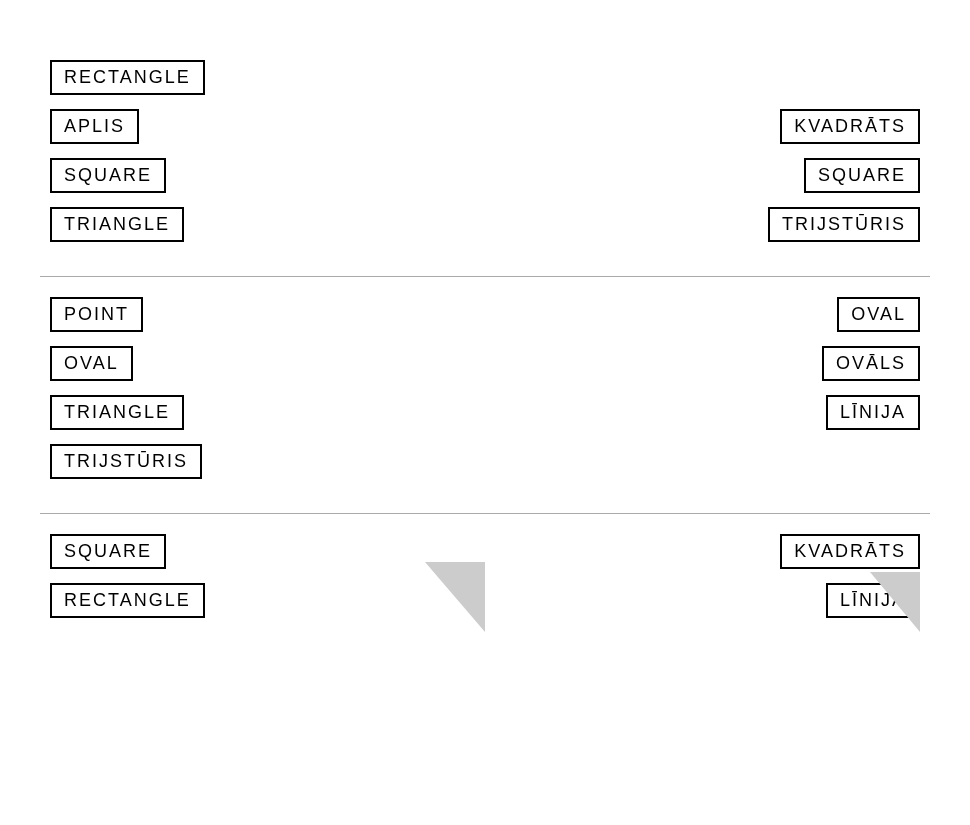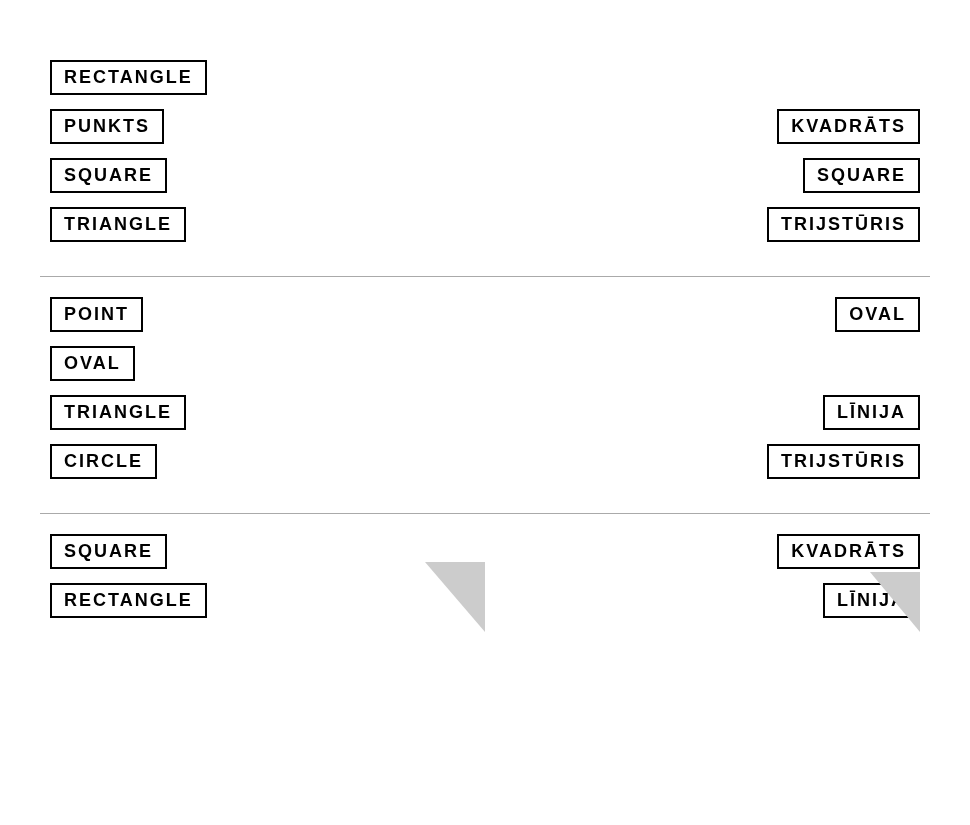--- a/index.html
+++ b/index.html
@@ -37,21 +37,21 @@
     .word-row {
       display: flex;
       justify-content: space-between;
       align-items: center;
       margin-bottom: 14px;
     }
 
     .word-box {
       border: 2px solid #000;
       padding: 5px 12px;
-      font-weight: 700;
+      font-weight: 400;
       font-size: 18px;
       letter-spacing: 2px;
       display: inline-block;
       background: #fff;
       font-family: Arial Black, Arial, sans-serif;
     }
 
     .left-word {
       
     }
@@ -91,21 +91,21 @@
 </head>
 <body>
 
 <p class="title"></p>
 
 <div class="section" id="section1-container">
 <div class="word-row">
       <span class="word-box left-word">RECTANGLE</span>
     </div>
     <div class="word-row">
-      <span class="word-box left-word">PUNKTS</span>
+      <span class="word-box left-word">APLIS</span>
       <span class="word-box right-word">KVADRĀTS</span>
     </div>
     <div class="word-row">
       <span class="word-box left-word">SQUARE</span>
       <span class="word-box right-word">SQUARE</span>
     </div>
     <div class="word-row">
       <span class="word-box left-word">TRIANGLE</span>
       <span class="word-box right-word">TRIJSTŪRIS</span>
     </div>
@@ -113,27 +113,27 @@
 
 <hr class="section-divider">
 
 <div class="section" id="section2-container">
 <div class="word-row">
       <span class="word-box left-word">POINT</span>
       <span class="word-box right-word">OVAL</span>
     </div>
     <div class="word-row">
       <span class="word-box left-word">OVAL</span>
+      <span class="word-box right-word">OVĀLS</span>
     </div>
     <div class="word-row">
       <span class="word-box left-word">TRIANGLE</span>
       <span class="word-box right-word">LĪNIJA</span>
     </div>
     <div class="word-row">
-      <span class="word-box left-word">CIRCLE</span>
       <span class="word-box right-word">TRIJSTŪRIS</span>
     </div>
   </div>
 
 <hr class="section-divider">
 
 <div class="section bottom-area" id="section3-container">
   <div class="word-row">
       <span class="word-box left-word">SQUARE</span>
       <span class="word-box right-word">KVADRĀTS</span>

